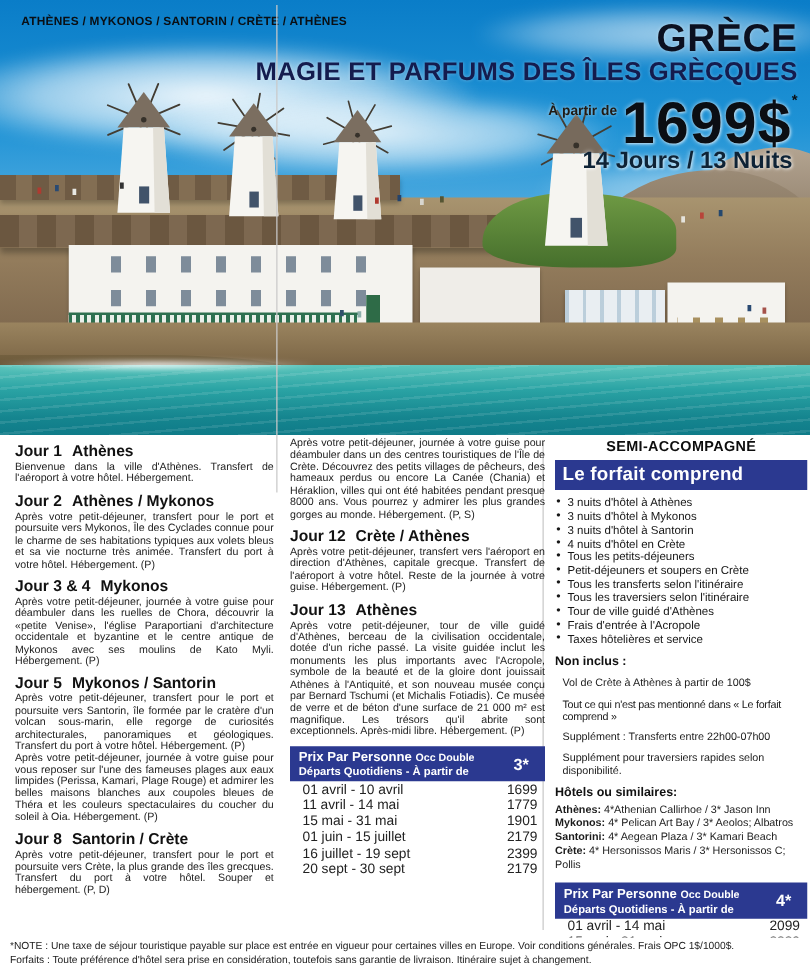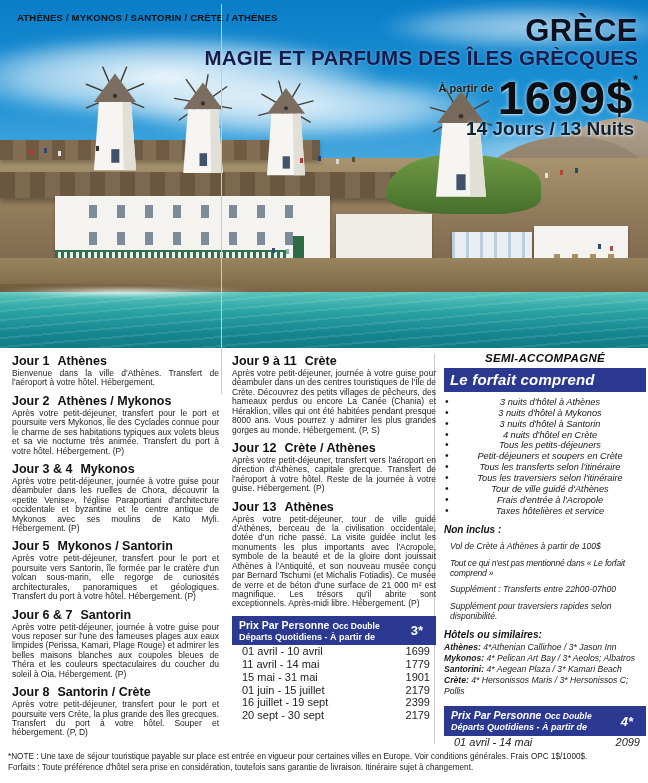--- a/index.html
+++ b/index.html
@@ -77,21 +77,21 @@
              text-shadow:0 0 4px rgba(255,255,255,.65),1px 1px 2px rgba(255,255,255,.5);}
   .price-mark{font-size:12px;font-weight:bold;color:#0b0e13;vertical-align:30px;}
   .duration{position:absolute;right:14px;top:118px;font-size:19px;font-weight:bold;color:#0e2336;
             text-shadow:0 0 4px rgba(255,255,255,.7),1px 1px 2px rgba(255,255,255,.5);}
 
   
   .cols{position:absolute;left:4px;top:350px;width:648px;height:400px;}
   .col{position:absolute;top:0;overflow:hidden;}
   .col-left{left:8px;width:207px;height:398px;}
   .col-mid{left:228px;width:204px;height:400px;}
-  .col-right{left:440px;width:202px;height:400px;font-style:italic;}
+  .col-right{left:440px;width:202px;height:400px;}
   .vrule{position:absolute;top:4px;width:1px;height:390px;background:#c9c9c9;}
   .vr1{left:221px;} .vr2{left:434px;}
 
   .day h3{font-size:12.5px;font-weight:bold;color:#111;margin:6px 0 1px 0;}
   .day:first-child h3{margin-top:4px;}
   .day h3 .place{margin-left:8px;}
   .day p{font-size:8.5px;line-height:1.11;color:#1c1c1c;margin:0;text-align:justify;}
 
   
   .ptable{margin-top:7px;}
@@ -101,21 +101,21 @@
   .thead .l1 .occ{font-size:8.5px;}
   .thead .l2{font-size:9px;font-weight:bold;line-height:1.15;}
   .thead .star{font-size:13px;font-weight:bold;padding-right:6px;}
   .trow{display:flex;justify-content:space-between;font-size:11px;line-height:1.02;color:#222;
         padding:1.5px 6px 0 10px;}
   .trow .price{text-align:center;}
 
   
   .semi{font-size:11.5px;font-weight:bold;color:#0d0d0d;text-align:center;margin:2px 0 4px 0;letter-spacing:.3px;}
   .banner{background:#2b3990;color:#ffffff;font-size:15px;font-weight:bold;padding:3px 0 4px 6px;letter-spacing:.2px;}
-  ul.includes{list-style:none;margin:5px 0 0 0;padding:0;text-align:center;}
+  ul.includes{list-style:none;margin:5px 0 0 0;padding:0;}
   ul.includes li{font-size:9.2px;line-height:1.18;color:#161616;padding-left:10px;position:relative;}
   ul.includes li:before{content:"\2022";position:absolute;left:1px;top:-1px;font-size:10px;}
   .blocktitle{font-size:10px;font-weight:bold;color:#111;margin:8px 0 2px 0;}
   .plain{font-size:8.6px;line-height:1.2;color:#1c1c1c;margin:6px;}
   .plain.sq{letter-spacing:-0.2px;}
   .hrow{font-size:8.6px;line-height:1.26;color:#1c1c1c;}
   .hrow b{font-weight:bold;}
 
   
   .notes{position:absolute;left:8px;top:751px;width:588px;font-size:8.2px;line-height:1.4;color:#222;}
@@ -250,32 +250,30 @@
       </div>
       <div class="day">
         <h3><span>Jour 3 &amp; 4</span><span class="place">Mykonos</span></h3>
         <p>Après votre petit-déjeuner, journée à votre guise pour déambuler dans les ruelles de Chora, découvrir la «petite Venise», l'église Paraportiani d'architecture occidentale et byzantine et le centre antique de Mykonos avec ses moulins de Kato Myli. Hébergement. (P)</p>
       </div>
       <div class="day">
         <h3><span>Jour 5</span><span class="place">Mykonos / Santorin</span></h3>
         <p>Après votre petit-déjeuner, transfert pour le port et poursuite vers Santorin, île formée par le cratère d'un volcan sous-marin, elle regorge de curiosités architecturales, panoramiques et géologiques. Transfert du port à votre hôtel. Hébergement. (P)</p>
       </div>
       <div class="day">
-        <h3><span>Jour 6 &amp; 7</span><span class="place">Santorin</span></h3>
         <p>Après votre petit-déjeuner, journée à votre guise pour vous reposer sur l'une des fameuses plages aux eaux limpides (Perissa, Kamari, Plage Rouge) et admirer les belles maisons blanches aux coupoles bleues de Théra et les couleurs spectaculaires du coucher du soleil à Oia. Hébergement. (P)</p>
       </div>
       <div class="day">
         <h3><span>Jour 8</span><span class="place">Santorin / Crète</span></h3>
         <p>Après votre petit-déjeuner, transfert pour le port et poursuite vers Crète, la plus grande des îles grecques. Transfert du port à votre hôtel. Souper et hébergement. (P, D)</p>
       </div>
     </div>
 
     <div class="col col-mid">
       <div class="day">
-        <h3><span>Jour 9 à 11</span><span class="place">Crète</span></h3>
         <p>Après votre petit-déjeuner, journée à votre guise pour déambuler dans un des centres touristiques de l'Île de Crète. Découvrez des petits villages de pêcheurs, des hameaux perdus ou encore La Canée (Chania) et Héraklion, villes qui ont été habitées pendant presque 8000 ans. Vous pourrez y admirer les plus grandes gorges au monde. Hébergement. (P, S)</p>
       </div>
       <div class="day">
         <h3><span>Jour 12</span><span class="place">Crète / Athènes</span></h3>
         <p>Après votre petit-déjeuner, transfert vers l'aéroport en direction d'Athènes, capitale grecque. Transfert de l'aéroport à votre hôtel. Reste de la journée à votre guise. Hébergement. (P)</p>
       </div>
       <div class="day">
         <h3><span>Jour 13</span><span class="place">Athènes</span></h3>
         <p>Après votre petit-déjeuner, tour de ville guidé d'Athènes, berceau de la civilisation occidentale, dotée d'un riche passé. La visite guidée inclut les monuments les plus importants avec l'Acropole, symbole de la beauté et de la gloire dont jouissait Athènes à l'Antiquité, et son nouveau musée conçu par Bernard Tschumi (et Michalis Fotiadis). Ce musée de verre et de béton d'une surface de 21 000 m² est magnifique. Les trésors qu'il abrite sont exceptionnels. Après-midi libre. Hébergement. (P)</p>
       </div>

